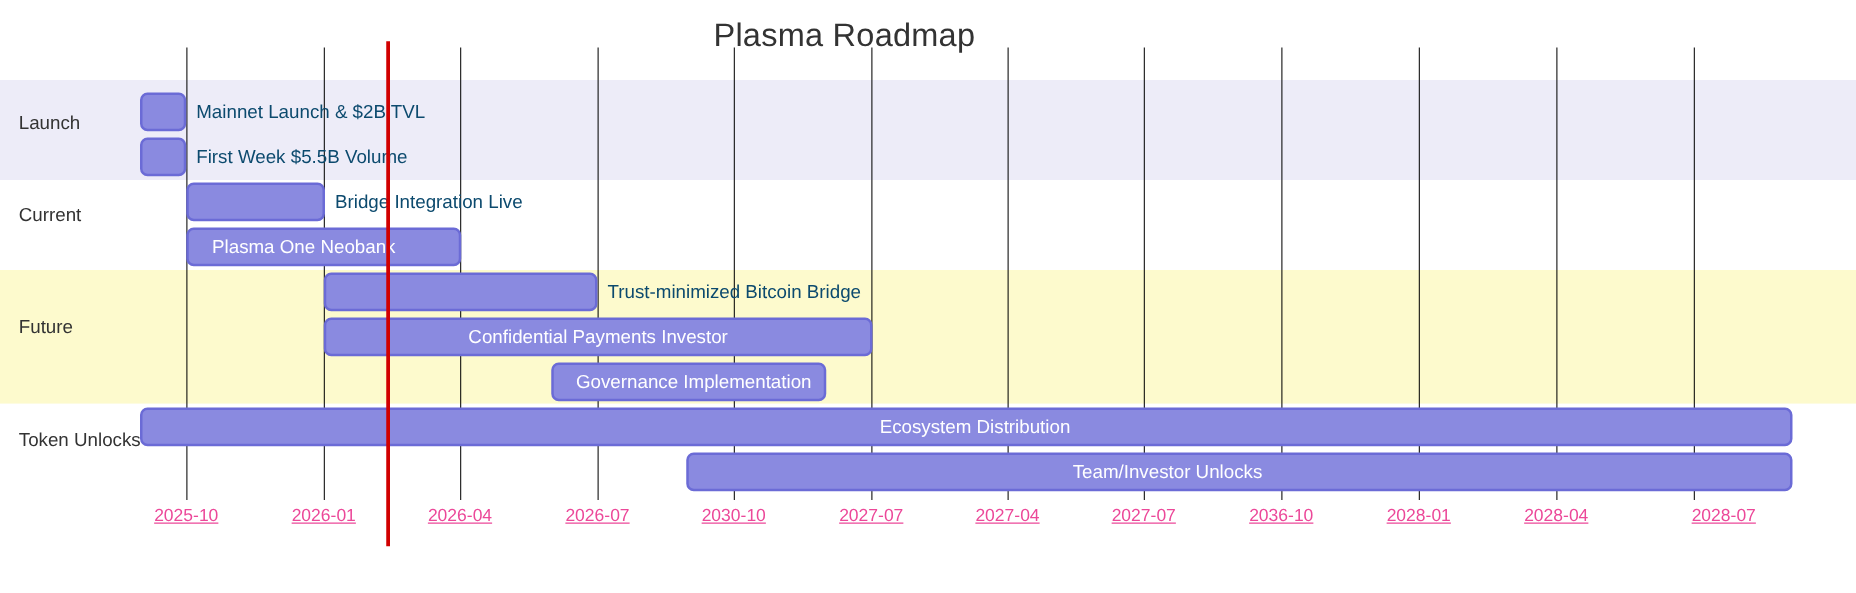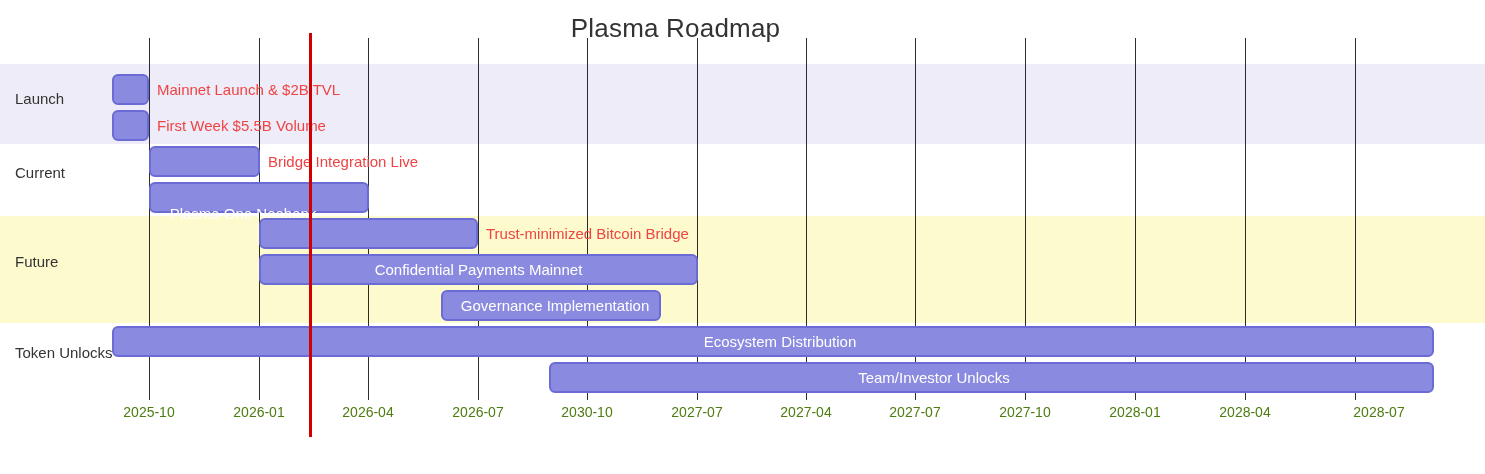--- a/index.html
+++ b/index.html
@@ -49,23 +49,24 @@
     top: 38px;
     width: 1px;
     height: 362px;
     background: #000000;
     opacity: 0.82;
   }
   .tick-label {
     position: absolute;
     top: 404px;
     font-size: 14px;
-    color: #4d7c0f;
+    color: #ec4899;
     transform: translateX(-50%);
     white-space: nowrap;
+    text-decoration: underline;
   }
   
   .today-line {
     position: absolute;
     top: 33px;
     width: 3px;
     height: 404px;
     background: #d10000;
   }
   
@@ -85,21 +86,21 @@
     font-size: 15px;
     color: #ffffff;
     white-space: nowrap;
     pointer-events: none;
   }
   .task-outer-label {
     position: absolute;
     height: 31px;
     line-height: 31px;
     font-size: 15px;
-    color: #ef4444;
+    color: #0c4a6e;
     white-space: nowrap;
   }
 </style>
 </head>
 <body>
 
 <div id="chart">
 
   <div class="chart-title">Plasma Roadmap</div>
 
@@ -128,42 +129,42 @@
       <div class="grid-line" style="left: 1355px;"></div>
     </div>
   <div id="bars">
       <div class="task-bar" style="left: 112px; top: 74px; width: 37px; background: rgb(138, 138, 224); border-color: rgb(107, 107, 214);"></div>
       <div class="task-outer-label" style="left: 157px; top: 74px;">Mainnet Launch &amp; $2B TVL</div>
       <div class="task-bar" style="left: 112px; top: 110px; width: 37px; background: rgb(138, 138, 224); border-color: rgb(107, 107, 214);"></div>
       <div class="task-outer-label" style="left: 157px; top: 110px;">First Week $5.5B Volume</div>
       <div class="task-bar" style="left: 149px; top: 146px; width: 111px; background: rgb(138, 138, 224); border-color: rgb(107, 107, 214);"></div>
       <div class="task-outer-label" style="left: 268px; top: 146px;">Bridge Integration Live</div>
       <div class="task-bar" style="left: 149px; top: 182px; width: 220px; background: rgb(138, 138, 224); border-color: rgb(107, 107, 214);"></div>
-      <div class="task-bar-inner-label" style="left: 149px; width: 188px; top: 182px; margin-top: 16px;">Plasma One Neobank</div>
+      <div class="task-bar-inner-label" style="left: 149px; width: 188px; top: 182px;">Plasma One Neobank</div>
       <div class="task-bar" style="left: 259px; top: 218px; width: 219px; background: rgb(138, 138, 224); border-color: rgb(107, 107, 214);"></div>
       <div class="task-outer-label" style="left: 486px; top: 218px;">Trust-minimized Bitcoin Bridge</div>
       <div class="task-bar" style="left: 259px; top: 254px; width: 439px; background: rgb(138, 138, 224); border-color: rgb(107, 107, 214);"></div>
-      <div class="task-bar-inner-label" style="left: 259px; width: 439px; top: 254px;">Confidential Payments Mainnet</div>
+      <div class="task-bar-inner-label" style="left: 259px; width: 439px; top: 254px;">Confidential Payments Investor</div>
       <div class="task-bar" style="left: 441px; top: 290px; width: 220px; background: rgb(138, 138, 224); border-color: rgb(107, 107, 214);"></div>
       <div class="task-bar-inner-label" style="left: 441px; width: 228px; top: 290px;">Governance Implementation</div>
       <div class="task-bar" style="left: 112px; top: 326px; width: 1322px; background: rgb(138, 138, 224); border-color: rgb(107, 107, 214);"></div>
       <div class="task-bar-inner-label" style="left: 112px; width: 1336px; top: 326px;">Ecosystem Distribution</div>
       <div class="task-bar" style="left: 549px; top: 362px; width: 885px; background: rgb(138, 138, 224); border-color: rgb(107, 107, 214);"></div>
       <div class="task-bar-inner-label" style="left: 549px; width: 770px; top: 362px;">Team/Investor Unlocks</div>
     </div>
   <div id="ticks">
       <div class="tick-label" style="left: 149px;">2025-10</div>
       <div class="tick-label" style="left: 259px; text-align: center;">2026-01</div>
       <div class="tick-label" style="left: 368px;">2026-04</div>
       <div class="tick-label" style="left: 478px;">2026-07</div>
       <div class="tick-label" style="left: 587px;">2030-10</div>
       <div class="tick-label" style="left: 697px;">2027-07</div>
       <div class="tick-label" style="left: 806px;">2027-04</div>
       <div class="tick-label" style="left: 915px;">2027-07</div>
-      <div class="tick-label" style="left: 1025px;">2027-10</div>
+      <div class="tick-label" style="left: 1025px;">2036-10</div>
       <div class="tick-label" style="left: 1135px;">2028-01</div>
       <div class="tick-label" style="left: 1245px;">2028-04</div>
       <div class="tick-label" style="left: 1355px; margin-left: 24px;">2028-07</div>
     </div>
 
   <div class="today-line" id="today-line" style="left: 309px; background: rgb(209, 0, 0);"></div>
 
 </div>
 
 </body></html>

